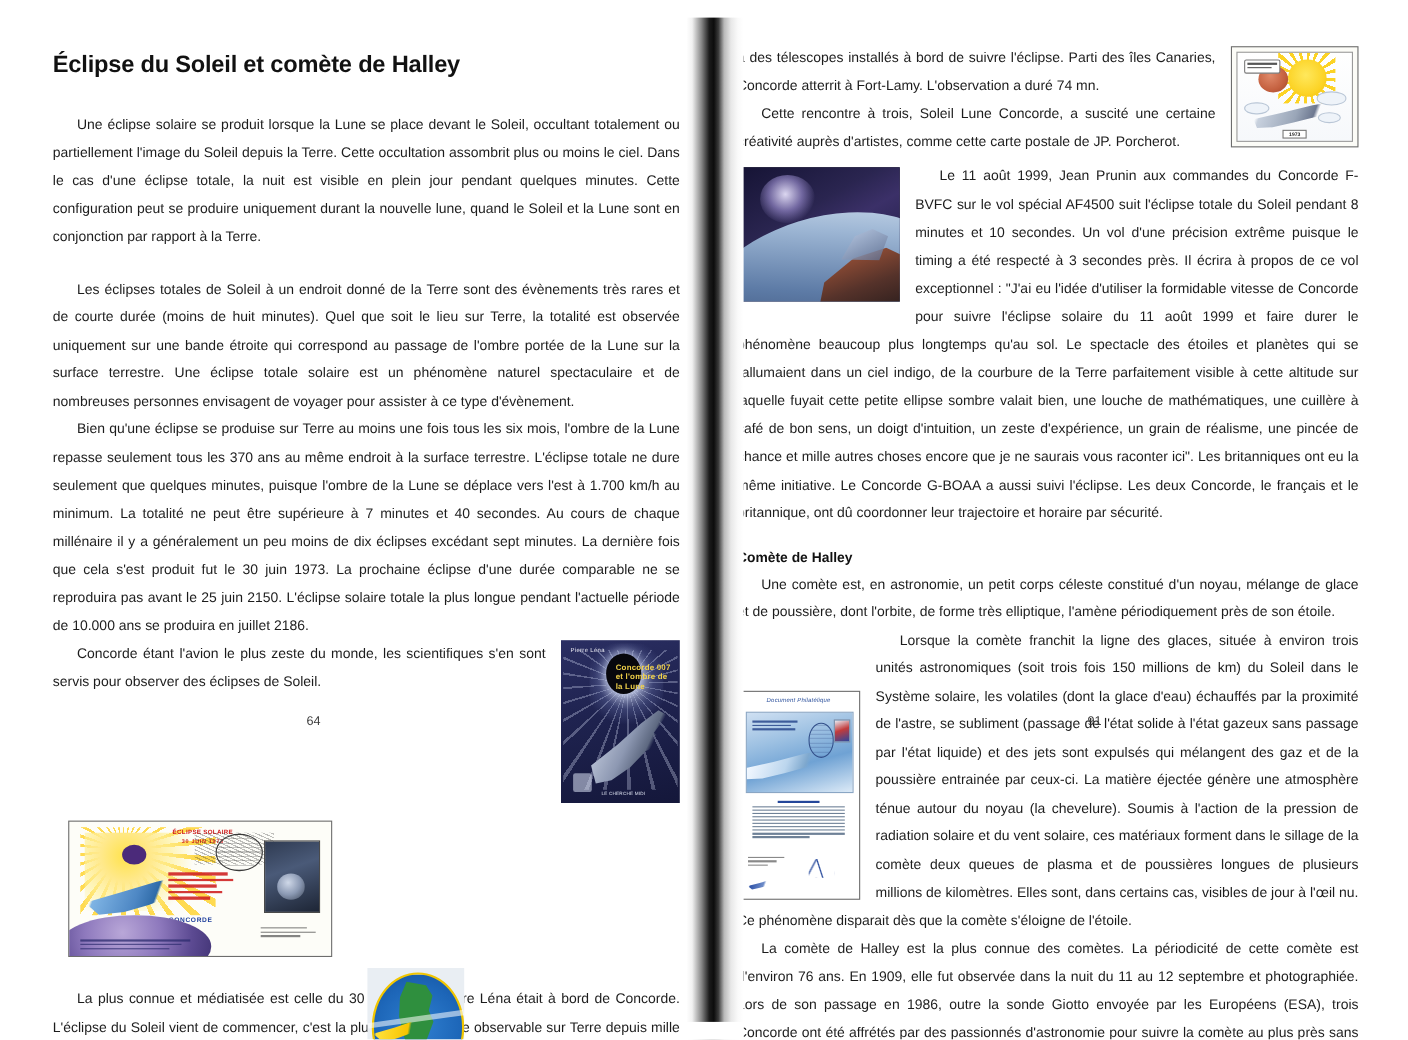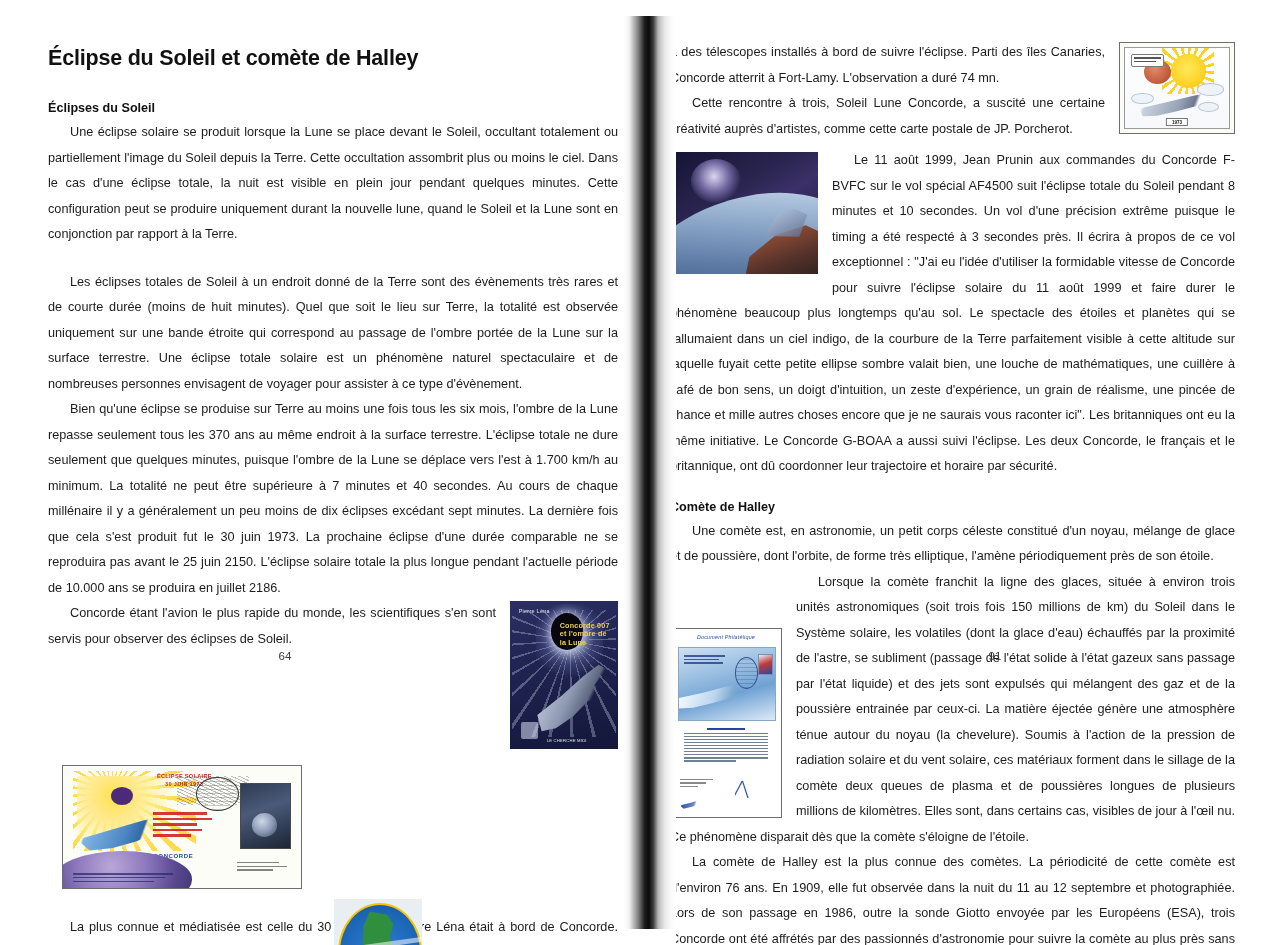--- a/index.html
+++ b/index.html
@@ -588,40 +588,39 @@
 </head>
 <body>
 
 <div class="scan">
 
   <div class="page page-left">
     <div class="page-body">
 
       <h1 class="doc-title">Éclipse du Soleil et comète de Halley</h1>
 
-      <h2 class="section-head">Éclipses du Soleil</h2>
 
       <p class="para">Une éclipse solaire se produit lorsque la Lune se place devant le Soleil, occultant totalement ou partiellement l'image du Soleil depuis la Terre. Cette occultation assombrit plus ou moins le ciel. Dans le cas d'une éclipse totale, la nuit est visible en plein jour pendant quelques minutes. Cette configuration peut se produire uniquement durant la nouvelle lune, quand le Soleil et la Lune sont en conjonction par rapport à la Terre.</p>
 
       <p class="para gap">Les éclipses totales de Soleil à un endroit donné de la Terre sont des évènements très rares et de courte durée (moins de huit minutes). Quel que soit le lieu sur Terre, la totalité est observée uniquement sur une bande étroite qui correspond au passage de l'ombre portée de la Lune sur la surface terrestre. Une éclipse totale solaire est un phénomène naturel spectaculaire et de nombreuses personnes envisagent de voyager pour assister à ce type d'évènement.</p>
 
       <p class="para">Bien qu'une éclipse se produise sur Terre au moins une fois tous les six mois, l'ombre de la Lune repasse seulement tous les 370 ans au même endroit à la surface terrestre. L'éclipse totale ne dure seulement que quelques minutes, puisque l'ombre de la Lune se déplace vers l'est à 1.700 km/h au minimum. La totalité ne peut être supérieure à 7 minutes et 40 secondes. Au cours de chaque millénaire il y a généralement un peu moins de dix éclipses excédant sept minutes. La dernière fois que cela s'est produit fut le 30 juin 1973. La prochaine éclipse d'une durée comparable ne se reproduira pas avant le 25 juin 2150. L'éclipse solaire totale la plus longue pendant l'actuelle période de 10.000 ans se produira en juillet 2186.</p>
 
       <div class="fig float-right book-cover" style="width:108px;height:148px;">
         <div class="book-streams"></div>
         <div class="book-corona"></div>
         <div class="book-moon"></div>
         <div class="book-plane"></div>
         <div class="book-author">Pierre Léna</div>
         <div class="book-title">Concorde 007 et l'ombre de la Lune</div>
         <div class="book-logo"></div>
         <div class="book-imprint">LE CHERCHE MIDI</div>
       </div>
 
-      <p class="para">Concorde étant l'avion le plus rapide du monde, les scientifiques s'en sont servis pour observer des éclipses de Soleil.</p>
+      <p class="para">Concorde étant l'avion le plus zeste du monde, les scientifiques s'en sont servis pour observer des éclipses de Soleil.</p>
 
       <div style="clear:both;height:8px;"></div>
       <div style="position:relative;height:146px;">
 
         <div class="fig bordered cover-env" style="left:14px;top:6px;width:240px;height:124px;">
           <div class="cover-rays"></div>
           <div class="cover-sun"></div>
           <div class="cover-moon"></div>
           <div class="cover-title">
             <div>ÉCLIPSE SOLAIRE</div>

